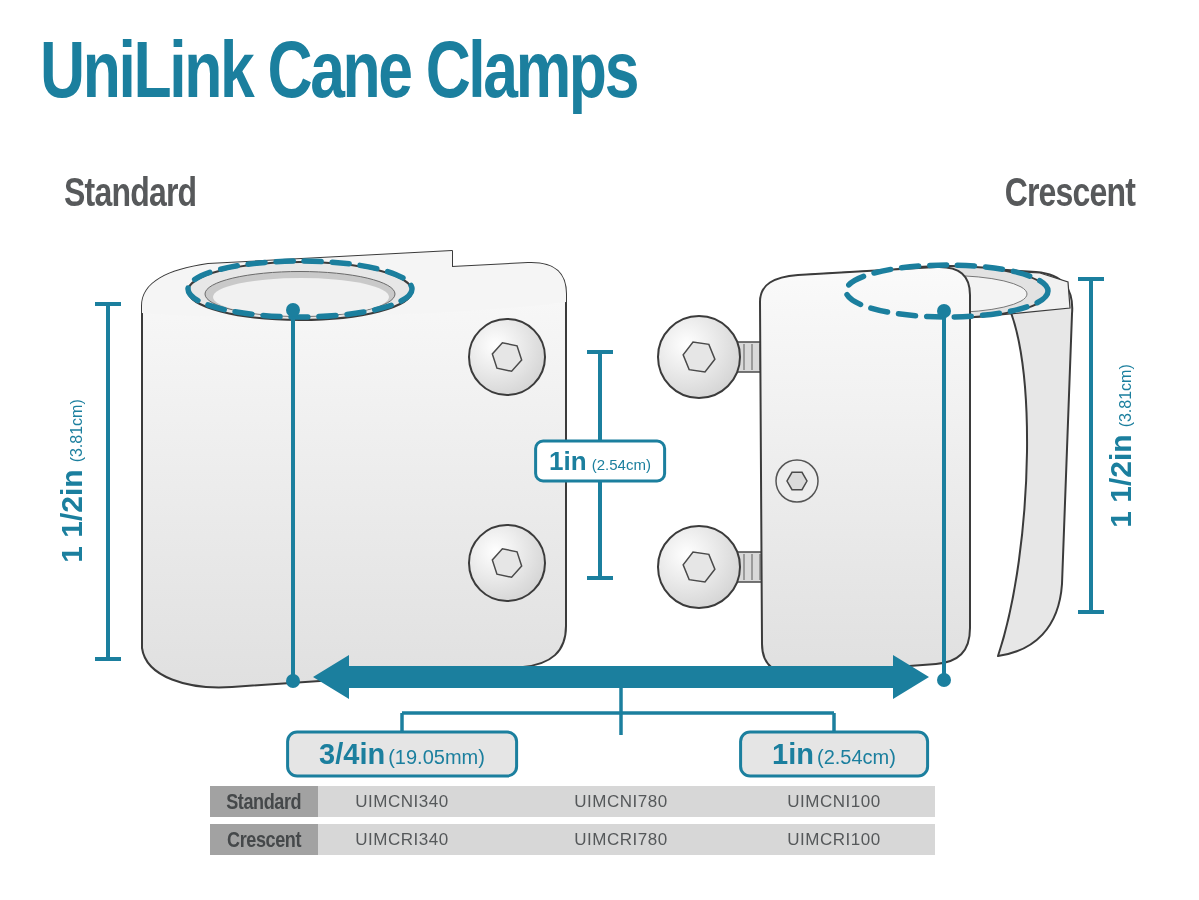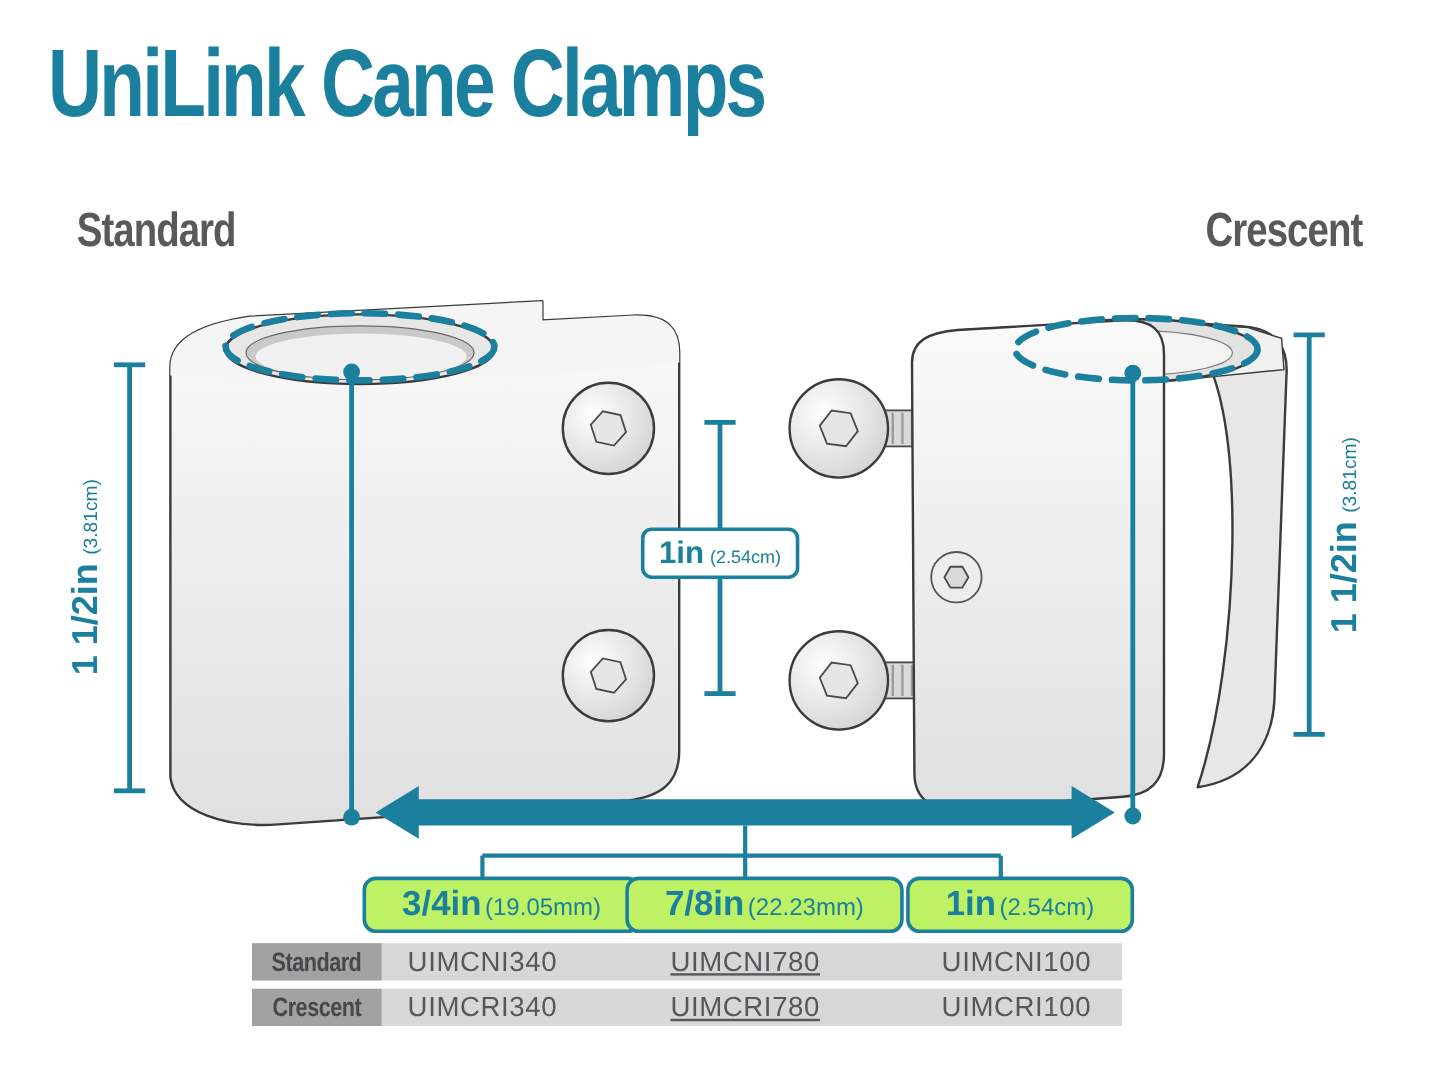--- a/index.html
+++ b/index.html
@@ -33,22 +33,22 @@
   .dim-box{
     position:absolute;z-index:2;transform:translate(-50%,-50%);
     background:#fff;border:3px solid var(--accent);border-radius:9px;
     padding:3px 12px;white-space:nowrap;display:flex;align-items:baseline;gap:5px;
   }
   .dim-box .big{font-size:26px;font-weight:bold;color:var(--accent);}
   .dim-box .small{font-size:15px;color:var(--accent);}
 
   .size-box{
     position:absolute;z-index:2;transform:translate(-50%,-50%);
-    background:#bef264;border:3px solid var(--accent);border-radius:11px;
-    padding:4px 30px;white-space:nowrap;display:flex;align-items:baseline;gap:3px;margin-left:16px;
+    background:#e5e5e5;border:3px solid var(--accent);border-radius:11px;
+    padding:4px 30px;white-space:nowrap;display:flex;align-items:baseline;gap:3px;
   }
   .size-box .big{font-size:29px;font-weight:bold;color:var(--accent);}
   .size-box .small{font-size:20px;color:var(--accent);}
 
   .table-row{
     position:absolute;left:210px;width:725px;height:31px;z-index:2;
     background:#d7d7d7;
   }
   .row-standard{top:786px;}
   .row-crescent{top:824px;}
@@ -56,23 +56,23 @@
     position:absolute;left:0;top:0;width:108px;height:31px;
     background:#a2a2a2;display:flex;align-items:center;justify-content:center;
   }
   .row-label span{
     font-size:22px;font-weight:bold;color:#45484a;
     transform:scaleX(0.82);letter-spacing:-0.5px;
   }
   .part-no{
     position:absolute;top:0;height:38px;line-height:31px;
     transform:translateX(-50%);
-    font-size:23px;color:#55585a;letter-spacing:0.5px;
-  }
-  .part-1{left:192px;} .part-2{left:411px;text-decoration:underline;} .part-3{left:624px;margin-left:13px;}
+    font-size:17px;color:#55585a;letter-spacing:0.5px;
+  }
+  .part-1{left:192px;} .part-2{left:411px;} .part-3{left:624px;}
 </style>
 </head>
 <body>
 
 <div class="stage">
 
   <svg class="art" width="1199" height="900" viewBox="0 0 1199 900">
     <defs>
       <linearGradient id="gBody" x1="0" y1="0" x2="0" y2="1">
         <stop offset="0" stop-color="#fafafa"></stop>
@@ -190,24 +190,20 @@
 
   <div class="dim-box" style="left:600px;top:461px;">
     <span class="big">1in</span>
     <span class="small">(2.54cm)</span>
   </div>
 
   <div class="size-box" style="left:402px;top:754px;">
     <span class="big">3/4in</span>
     <span class="small">(19.05mm)</span>
   </div>
-  <div class="size-box" style="left:621px;top:754px;">
-    <span class="big">7/8in</span>
-    <span class="small">(22.23mm)</span>
-  </div>
   <div class="size-box" style="left:834px;top:754px;">
     <span class="big">1in</span>
     <span class="small">(2.54cm)</span>
   </div>
 
   <div class="table-row row-standard">
     <div class="row-label">
       <span>Standard</span>
     </div>
     <span class="part-no part-1">UIMCNI340</span>

